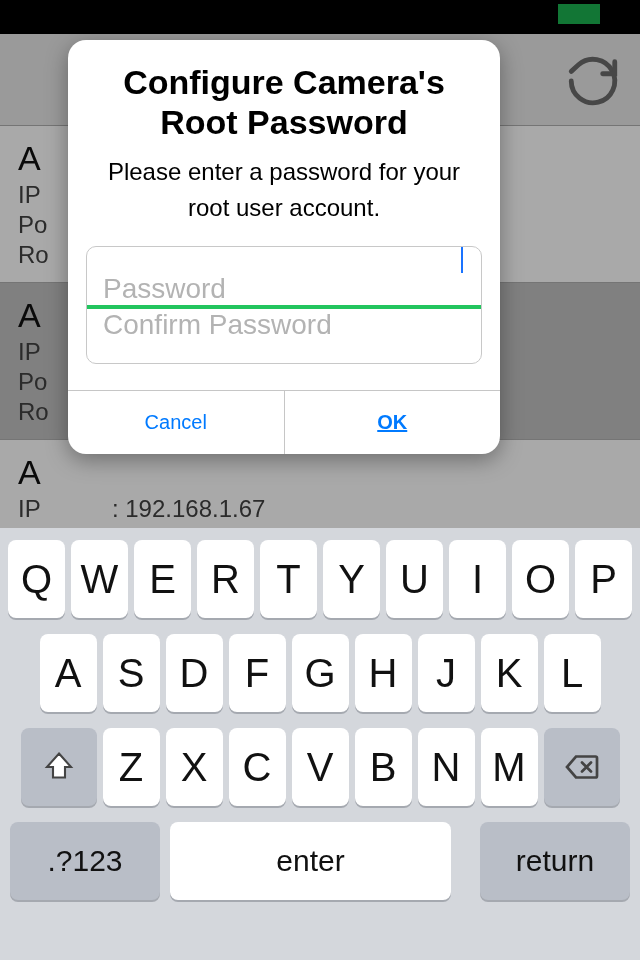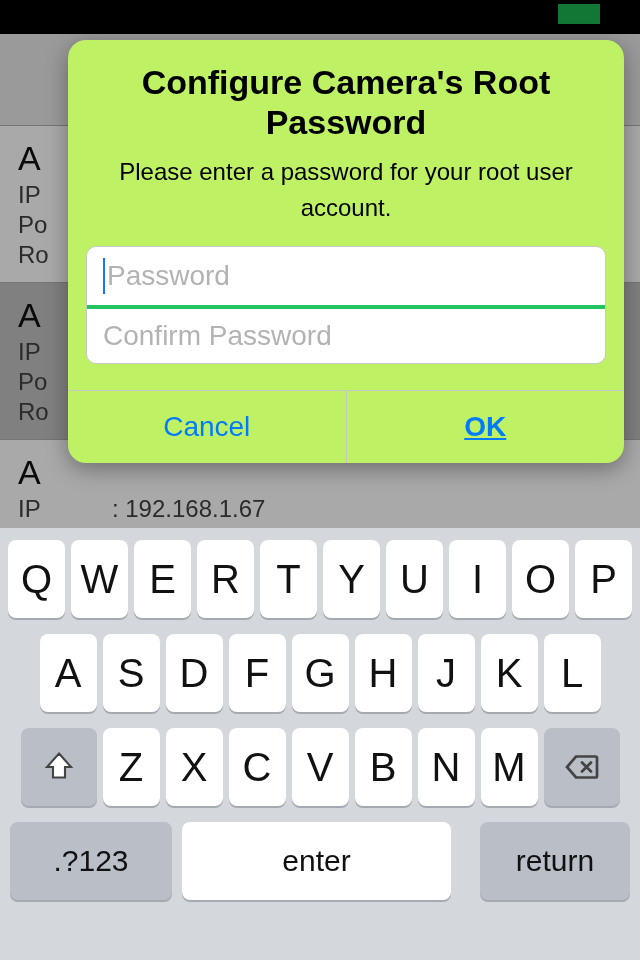--- a/index.html
+++ b/index.html
@@ -19,57 +19,57 @@
   .row.alt { background: #c9c9c9; }
   .row .rtitle { font-size: 34px; font-weight: 400; color: #111; line-height: 44px; }
   .row .rline { font-size: 24px; color: #444; line-height: 30px; }
   .row .rval { display:inline-block; margin-left: 2px; }
 
   
   .mask { position: absolute; left:0; right:0; top:0; height:528px; background: rgba(0,0,0,0.22); }
 
   
   .modal {
-    position: absolute; left: 68px; top: 40px; width: 556px;
-    background: #bef264; border-radius: 18px;
+    position: absolute; left: 68px; top: 40px; width: 432px;
+    background: #ffffff; border-radius: 18px;
     box-shadow: 0 6px 22px rgba(0,0,0,0.35);
     overflow: hidden;
   }
   .modal .mtitle { text-align: center; font-weight: 600; font-size: 34px; line-height: 40px; padding: 22px 22px 6px; color:#000; }
   .modal .mmsg  { text-align: center; font-size: 24px; line-height: 36px; padding: 6px 26px 20px; color:#000; }
   .modal .fields {
     margin: 0 18px 26px; border: 1px solid #c8c8c8; border-radius: 10px; background:#fff;
   }
-  .modal .field { height: 58px; display:flex; align-items:center; padding: 0 16px; }
+  .modal .field { height: 58px; display:flex; align-items:flex-end; padding: 0 16px; flex-direction: column; }
   .modal .field + .field { border-top: 4px solid #22c55e; }
   .modal .field input {
     width: 100%; border: none; outline: none; font-size: 28px; color:#333; background:transparent;
   }
   .modal .field input::placeholder { color:#b3b3b3; }
   .caret { width:2px; height:36px; background:#1a73ff; margin-right:2px; animation: blink 1s step-end infinite; }
   @keyframes blink { 50% { opacity: 0; } }
 
   .modal .btns { display:flex; border-top:1px solid #c6c6c6; }
-  .modal .btn { flex:1; text-align:center; font-size:28px; color:#007aff; padding:20px 0; cursor:pointer; }
+  .modal .btn { flex:1; text-align:center; font-size:20px; color:#007aff; padding:20px 0; cursor:pointer; }
   .modal .btn.ok { font-weight:700; border-left:1px solid #c6c6c6;text-decoration:underline; }
 
   
   .kb { position:absolute; left:0; right:0; bottom:0; height:432px; background:#d4d7dc; padding:12px 6px 8px; }
   .kb-row { display:flex; justify-content:center; gap:6px; margin-bottom:16px; }
   .key {
     background:#fff; border-radius:8px; box-shadow:0 2px 0 #a5a9b0;
     height:78px; display:flex; align-items:center; justify-content:center;
     font-size:40px; color:#111; cursor:pointer; user-select:none;
   }
   .kb-row.top .key, .kb-row.mid .key, .kb-row.bot .key.letter { width:57px; }
   .kb-row.mid { padding: 0 32px; }
   .key.shift, .key.back { width:76px; background:#b9bec7; }
   .key.shift svg, .key.back svg { width:36px; height:36px; }
   .kb-row.fn { gap:10px; padding:0 4px; margin-bottom:0; }
-  .key.mode { width:162px; background:#b9bec7; font-size:30px; }
+  .key.mode { width:150px; background:#b9bec7; font-size:30px; }
   .key.space { flex:1; font-size:30px; }
   .key.return { width:150px; background:#b9bec7; font-size:30px;margin-left:19px; }
 </style>
 </head>
 <body>
 
 <div class="bg">
   <div class="status-bar">
     <div class="green"></div>
   </div>

